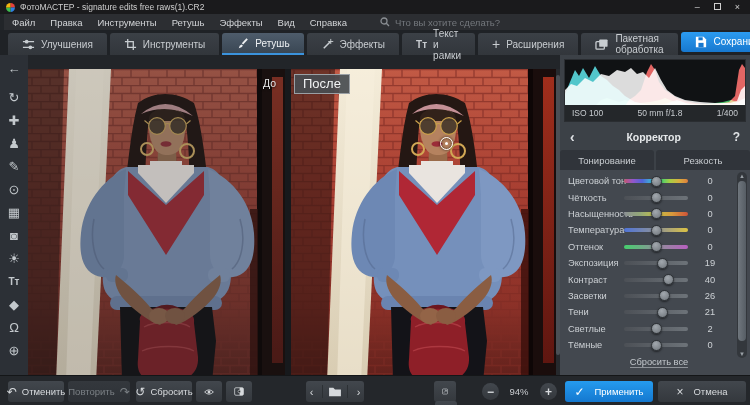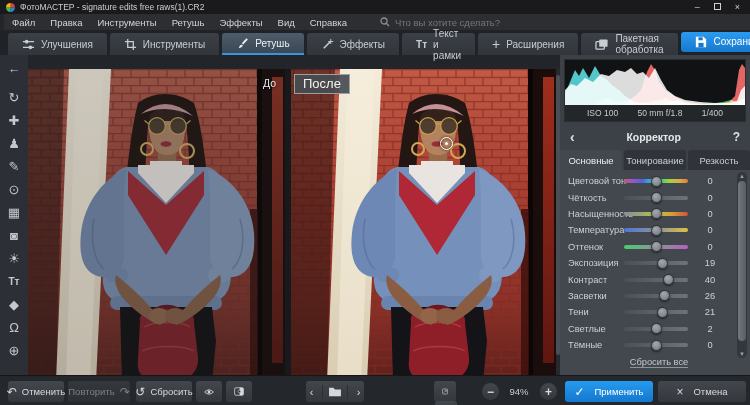--- a/index.html
+++ b/index.html
@@ -60,21 +60,21 @@
                background:#fff;border-radius:50%;}
   .vscroll{position:absolute;left:528px;top:0;width:4px;height:313px;background:#26292d;}
   .vscroll .thumb{position:absolute;left:0;top:6px;width:4px;height:280px;background:#4a4f55;border-radius:2px;}
   .hscroll{position:absolute;left:0;top:313px;width:532px;height:7px;background:#222528;}
   .hscroll .thumb{position:absolute;left:250px;top:1px;width:55px;height:5px;background:#3c4146;border-radius:2px;}
 
   
   .rightpanel{position:absolute;left:560px;top:55px;width:190px;height:320px;background:#3c4147;}
   .histo-box{position:absolute;left:4px;top:4px;width:182px;height:63px;background:#101214;border:1px solid #2a2d31;}
   .histo-info{position:absolute;left:0;bottom:0;width:100%;height:16px;background:#24272a;
-              display:flex;align-items:center;justify-content:space-between;padding:0 22px;
+              display:flex;align-items:center;justify-content:space-between;padding:0 7px;
               font-size:8.5px;color:#c7cbcf;}
   .panel-header{position:absolute;left:0;top:71px;width:100%;height:22px;display:flex;align-items:center;
                 padding:0 10px;}
   .panel-back{font-size:14px;font-weight:bold;color:#dfe2e5;line-height:20px;}
   .panel-title{flex:1;text-align:center;font-size:10.5px;font-weight:bold;color:#e6e9eb;}
   .panel-help{font-size:12px;font-weight:bold;color:#dfe2e5;}
   .panel-tabs{position:absolute;left:0;top:95px;width:100%;height:20px;display:flex;gap:2px;}
   .ptab{flex:1;display:flex;align-items:center;justify-content:center;font-size:9.5px;color:#c9cdd1;
         background:#30343a;border-radius:3px 3px 0 0;}
   .ptab.active{background:#43484f;color:#eef0f2;}
@@ -351,21 +351,20 @@
         <span>50 mm f/1.8</span>
         <span>1/400</span>
       </div>
     </div>
     <div class="panel-header">
       <span class="panel-back">‹</span>
       <span class="panel-title">Корректор</span>
       <span class="panel-help">?</span>
     </div>
     <div class="panel-tabs" id="panel-tabs">
-        <div class="ptab active">Основные</div>
         <div class="ptab">Тонирование</div>
         <div class="ptab">Резкость</div>
       </div>
     <div class="panel-content">
       <div id="color-sliders">
           <div class="srow">
     <span class="slabel">Цветовой тон</span>
     <span class="strack g-hue">
       <span class="shandle" style="left: calc(50% - 5.5px);"></span>
     </span>

